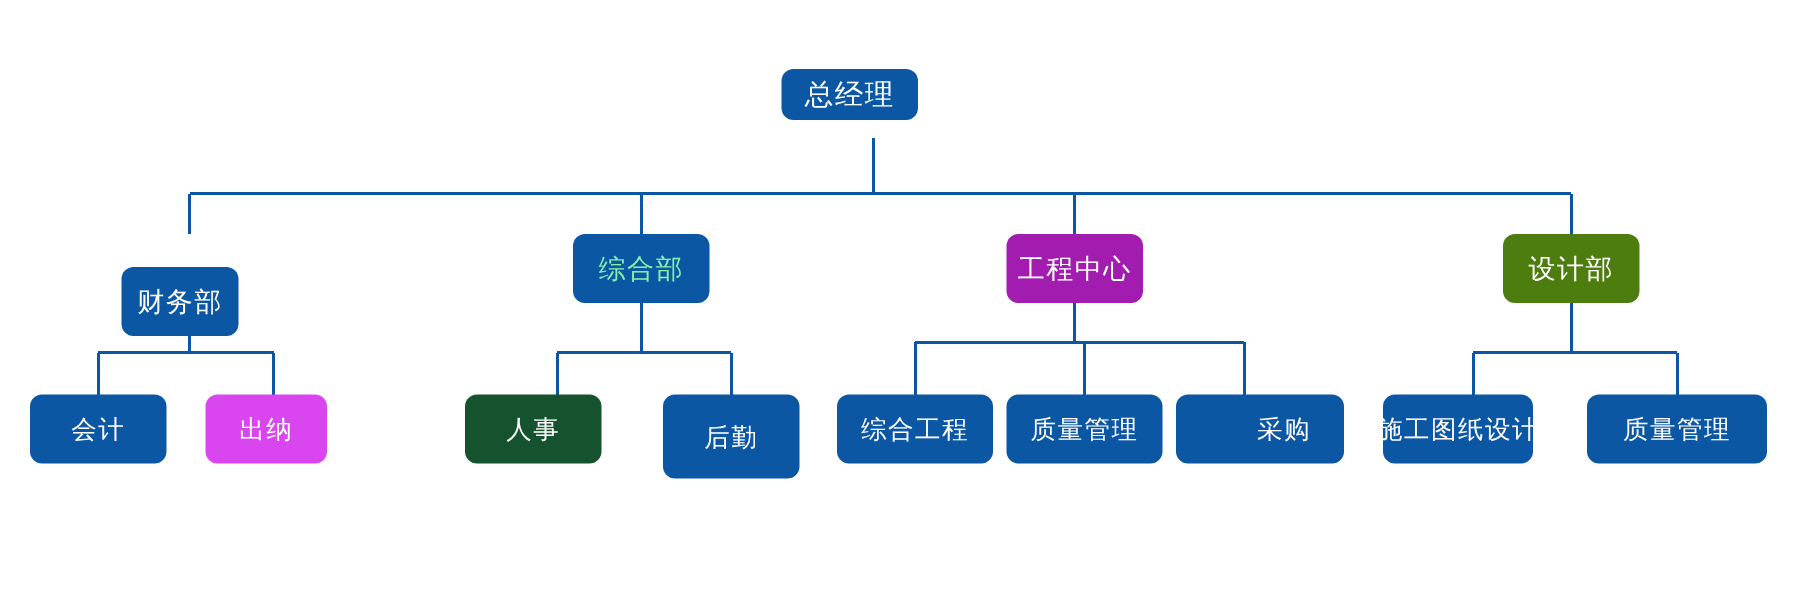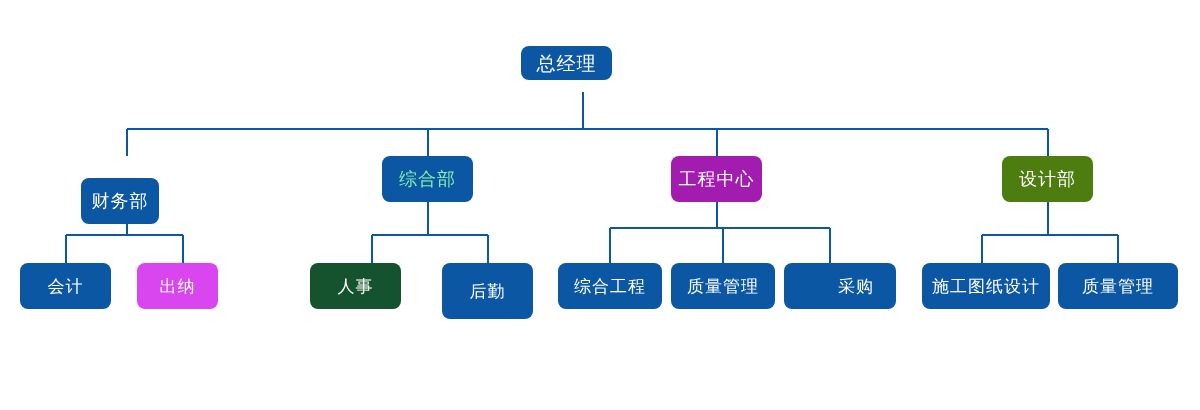--- a/index.html
+++ b/index.html
@@ -79,16 +79,16 @@
       <div class="node level-1" style="left: 382px; top: 156px; width: 91px; height: 46px; background: rgb(11, 87, 164); color: #86efac;">综合部</div>
       <div class="node level-1" style="left: 671px; top: 156px; width: 91px; height: 46px; background: #a21caf; color: rgb(255, 255, 255);">工程中心</div>
       <div class="node level-1" style="left: 1002px; top: 156px; width: 91px; height: 46px; background: #4d7c0f; color: rgb(255, 255, 255);">设计部</div>
       <div class="node level-2" style="left: 20px; top: 263px; width: 91px; height: 46px; background: rgb(11, 87, 164); color: rgb(255, 255, 255);">会计</div>
       <div class="node level-2" style="left: 137px; top: 263px; width: 81px; height: 46px; background: #d946ef; color: rgb(255, 255, 255);">出纳</div>
       <div class="node level-2" style="left: 310px; top: 263px; width: 91px; height: 46px; background: #14532d; color: rgb(255, 255, 255);">人事</div>
       <div class="node level-2" style="left: 442px; top: 263px; width: 91px; height: 56px; background: rgb(11, 87, 164); color: rgb(255, 255, 255);">后勤</div>
       <div class="node level-2" style="left: 558px; top: 263px; width: 104px; height: 46px; background: rgb(11, 87, 164); color: rgb(255, 255, 255);">综合工程</div>
       <div class="node level-2" style="left: 671px; top: 263px; width: 104px; height: 46px; background: rgb(11, 87, 164); color: rgb(255, 255, 255);">质量管理</div>
       <div class="node level-2" style="left: 784px; top: 263px; width: 112px; height: 46px; background: rgb(11, 87, 164); color: rgb(255, 255, 255); padding-left: 32px;">采购</div>
-      <div class="node level-2" style="left: 922px; top: 263px; width: 128px; height: 46px; background: rgb(11, 87, 164); color: rgb(255, 255, 255);">施工图纸设计</div>
+      <div class="node level-2" style="left: 922px; top: 263px; width: 100px; height: 46px; background: rgb(11, 87, 164); color: rgb(255, 255, 255);">施工图纸设计</div>
       <div class="node level-2" style="left: 1058px; top: 263px; width: 120px; height: 46px; background: rgb(11, 87, 164); color: rgb(255, 255, 255);">质量管理</div>
     </div>
 </div>
 
 </body></html>

